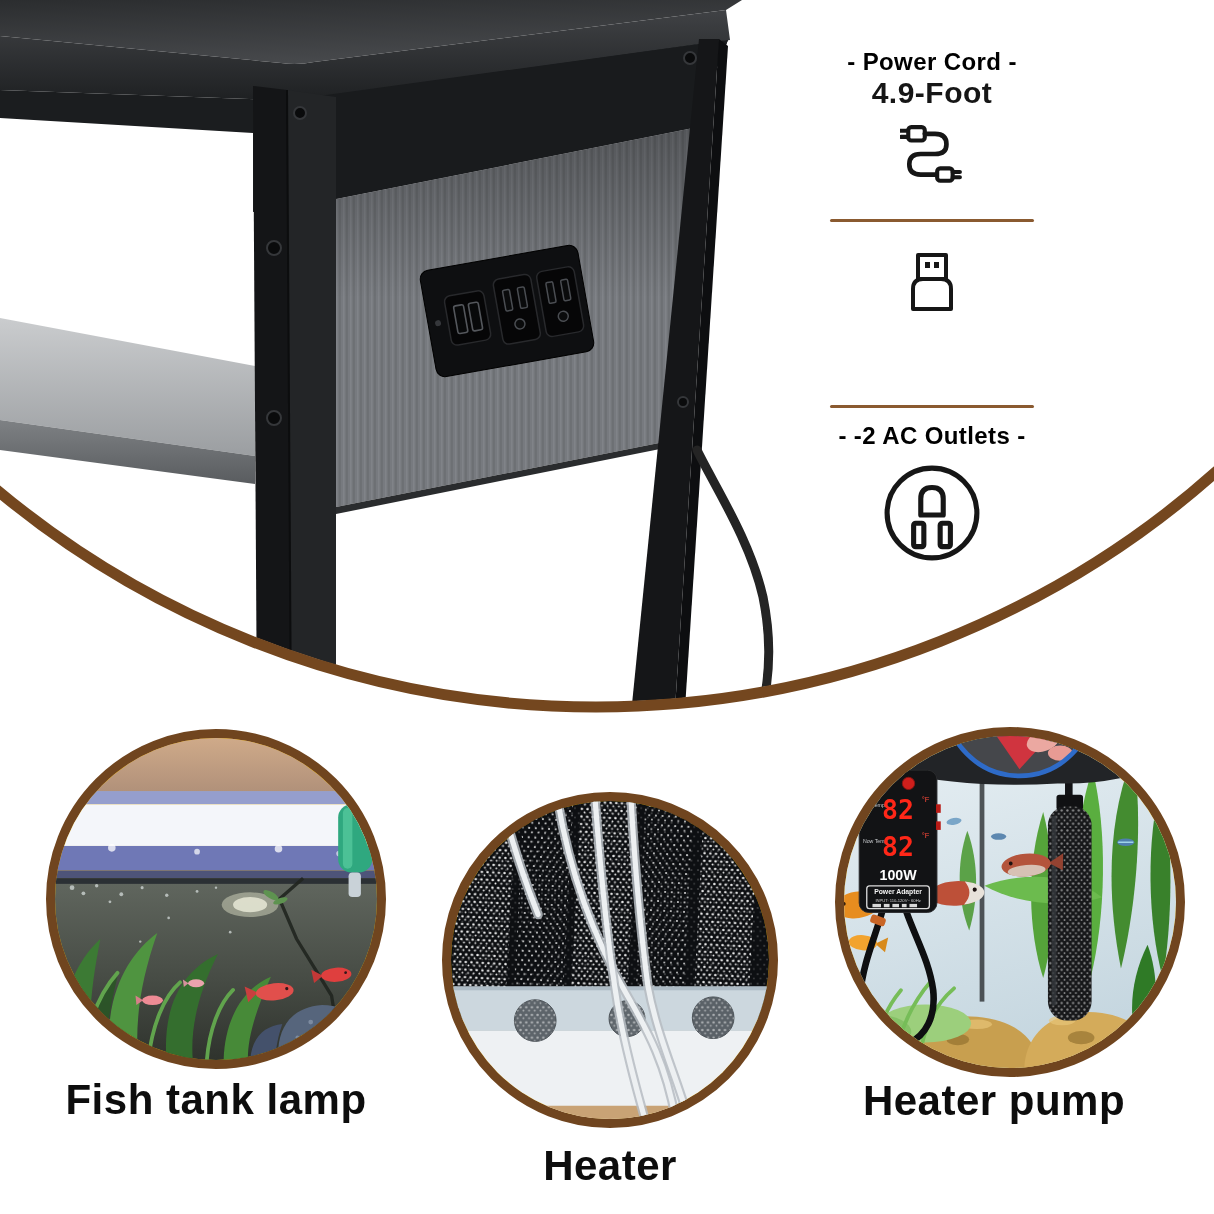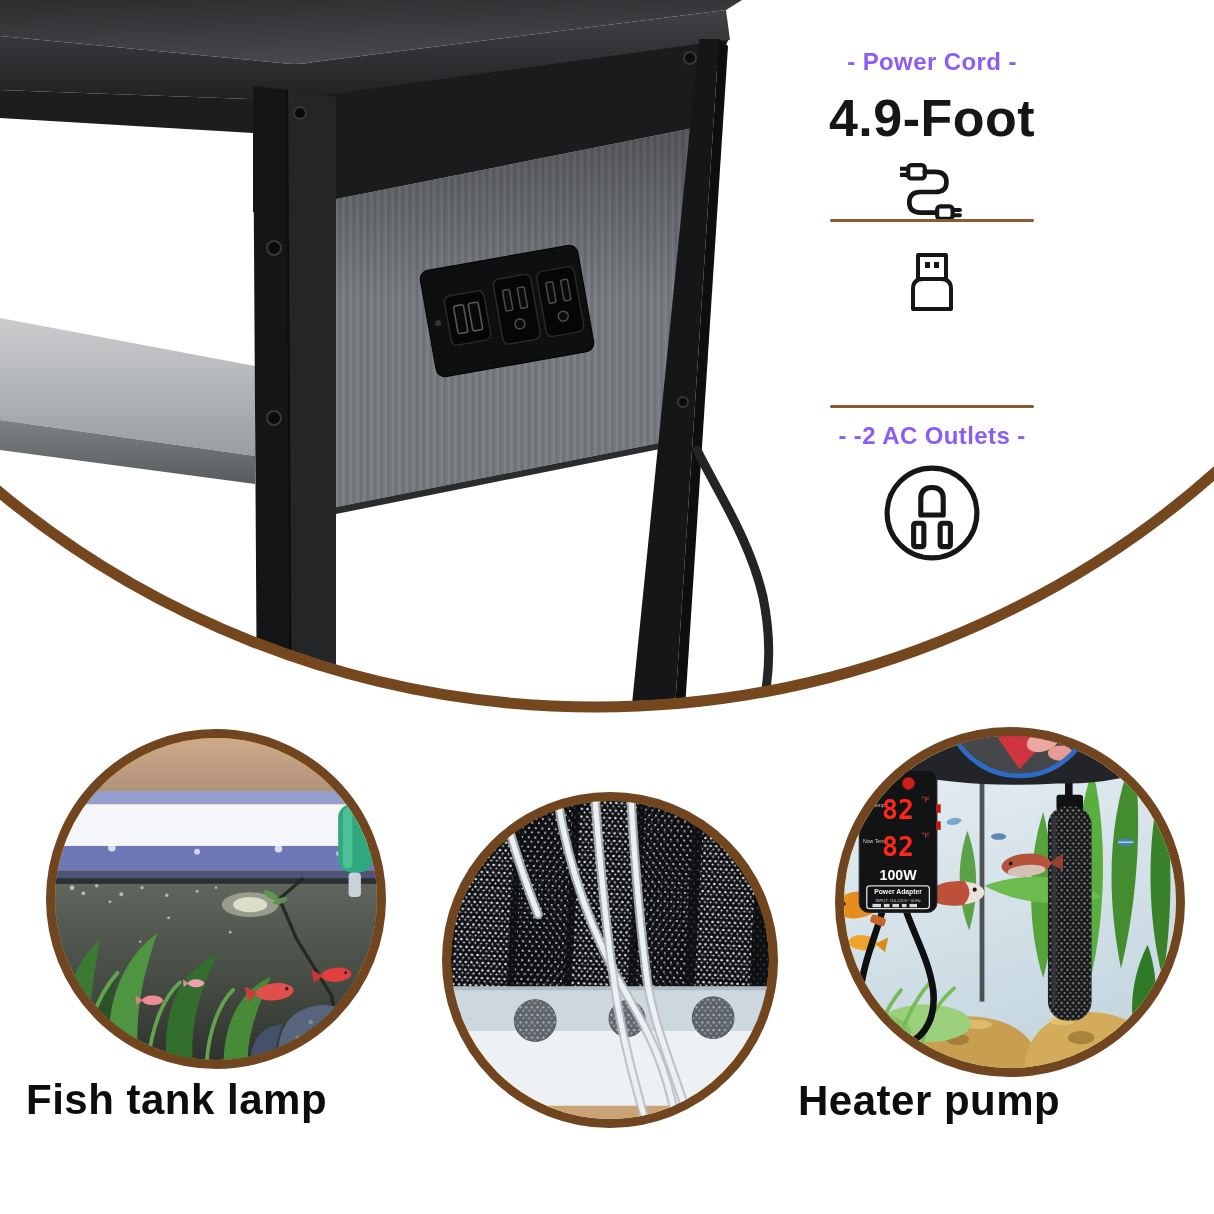--- a/index.html
+++ b/index.html
@@ -3,33 +3,33 @@
 <meta charset="utf-8">
 <style>
   html,body{margin:0;padding:0;background:#ffffff;}
   .stage{position:relative;width:1214px;height:1214px;background:#fff;overflow:hidden;
          font-family:"Liberation Sans",sans-serif;}
   .main-photo{position:absolute;left:0;top:0;}
   
   .specs{position:absolute;left:808px;top:0;width:248px;height:660px;text-align:center;}
   .spec{position:absolute;left:0;width:100%;}
   .spec-1{top:48px}.spec-2{top:240px}.spec-3{top:422px}
-  .spec-caption{font-size:24px;font-weight:bold;color:#8b5cf6;letter-spacing:.4px;}
-  .spec-value{font-size:52px;font-weight:bold;color:#161616;margin-top:12px;letter-spacing:.5px;}
+  .spec-caption{font-size:24px;font-weight:bold;color:#000000;letter-spacing:.4px;}
+  .spec-value{font-size:30px;font-weight:bold;color:#161616;margin-top:0;letter-spacing:.5px;}
   .spec-icon{margin-top:13px;}
   .divider{position:absolute;left:22px;width:204px;height:3px;background:#8a5a30;border-radius:2px;}
   .d1{top:219px}.d2{top:405px}
   
   .feature{position:absolute;border:9px solid #70451f;border-radius:50%;overflow:hidden;
            box-sizing:border-box;background:#eab308;}
   .feature svg{display:block;width:100%;height:100%;}
   .c1{left:46px;top:729px;width:340px;height:340px;}
   .c2{left:442px;top:792px;width:336px;height:336px;}
   .c3{left:835px;top:727px;width:350px;height:350px;}
-  .flabel{position:absolute;font-weight:bold;color:#0d0d0d;font-size:42px;text-align:left;letter-spacing:.5px;}
+  .flabel{position:absolute;font-weight:bold;color:#0d0d0d;font-size:42px;text-align:center;letter-spacing:.5px;}
   .l1{left:26px;top:1076px;width:380px;}
   .l2{left:420px;top:1142px;width:380px;}
   .l3{left:798px;top:1077px;width:392px;}
   .seg{font-family:"DejaVu Sans Mono",monospace;font-weight:bold;}
 </style>
 </head>
 <body>
 
 <div class="stage">
 
@@ -453,15 +453,16 @@
             <rect x="42" y="177" width="6" height="3.5"></rect>
           <rect x="51" y="177" width="7" height="3.5"></rect>
             <rect x="61" y="177" width="5" height="3.5"></rect>
           <rect x="69" y="177" width="8" height="3.5"></rect>
         </g>
       </g>
     </svg>
   </div>
 
   <div class="flabel l1">Fish tank lamp</div>
+  <div class="flabel l2">Heater</div>
   <div class="flabel l3">Heater pump</div>
 
 </div>
 
 </body></html>

